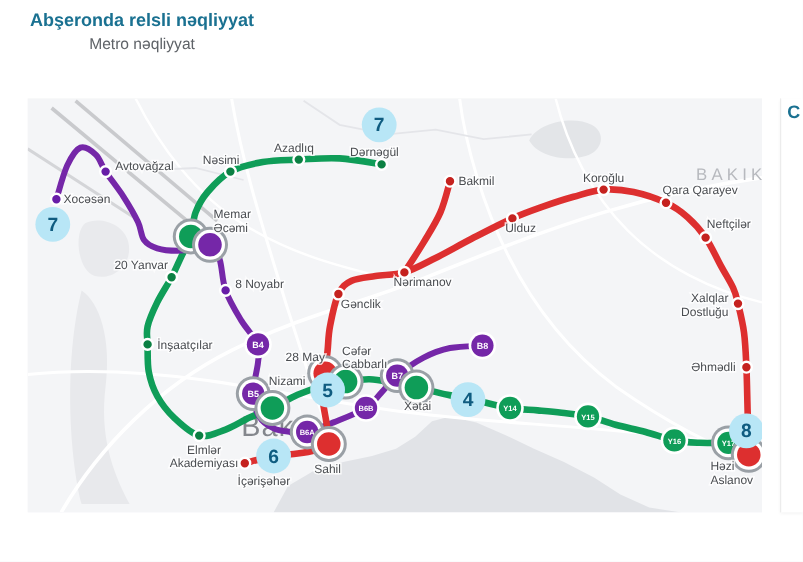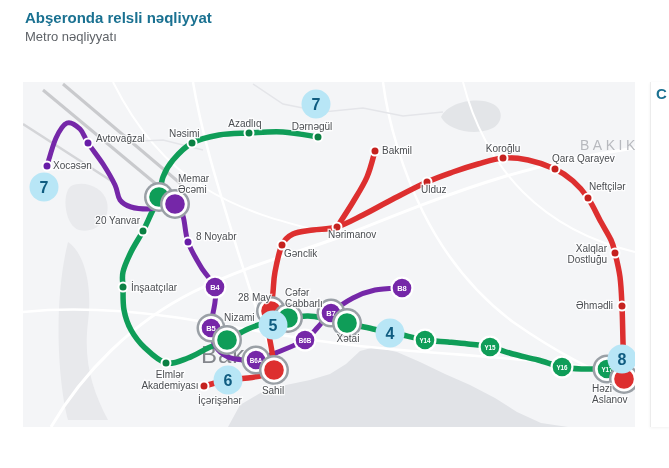--- a/index.html
+++ b/index.html
@@ -1,30 +1,30 @@
 <!DOCTYPE html>
 <html><head>
 <meta charset="utf-8">
 <style>
   html,body{margin:0;padding:0;}
   body{width:669px;height:468px;background:#ffffff;font-family:"Liberation Sans",sans-serif;position:relative;overflow:hidden;}
-  .header{position:absolute;left:25px;top:8px;}
+  .header{position:absolute;left:25px;top:8px;text-align:center;}
   .title{font-size:15px;font-weight:bold;color:#1a7191;line-height:19px;}
   .subtitle{font-size:13px;color:#5f6368;line-height:17px;margin-top:1px;}
   .map-card{position:absolute;left:23px;top:82px;width:612px;height:345px;background:#f4f5f7;overflow:hidden;}
   .side-card{position:absolute;left:650px;top:82px;width:19px;height:345px;background:#ffffff;border-left:1px solid #ececec;box-shadow:0 1px 3px rgba(0,0,0,0.06);}
   .side-card .partial{display:block;padding:3px 0 0 5px;font-size:15px;font-weight:bold;color:#1a7191;}
   svg text{font-family:"Liberation Sans",sans-serif;}
 </style>
 </head>
 <body>
 
 <div class="header">
   <div class="title">Abşeronda relsli nəqliyyat</div>
-  <div class="subtitle">Metro nəqliyyatı</div>
+  <div class="subtitle">Metro nəqliyyat</div>
 </div>
 
 <div class="map-card">
   <svg id="map-svg" width="612" height="345" viewBox="0 0 612 345" xmlns="http://www.w3.org/2000/svg">
     <g id="map-base">
       <rect x="0" y="0" width="612" height="345" fill="#f4f5f7"></rect>
 
       <path d="M45,160 C60,170 70,200 65,240 C60,280 70,310 85,338 L45,338 C35,300 30,220 45,160 Z" fill="#e8e9ec"></path>
       <path d="M48,104 C60,98 80,104 84,120 C88,138 72,152 56,148 C42,144 38,112 48,104 Z" fill="#e9eaed"></path>
       <path d="M418,35 C425,20 455,14 470,22 C482,28 480,44 465,48 C448,53 425,48 418,35 Z" fill="#e3e5e8"></path>

